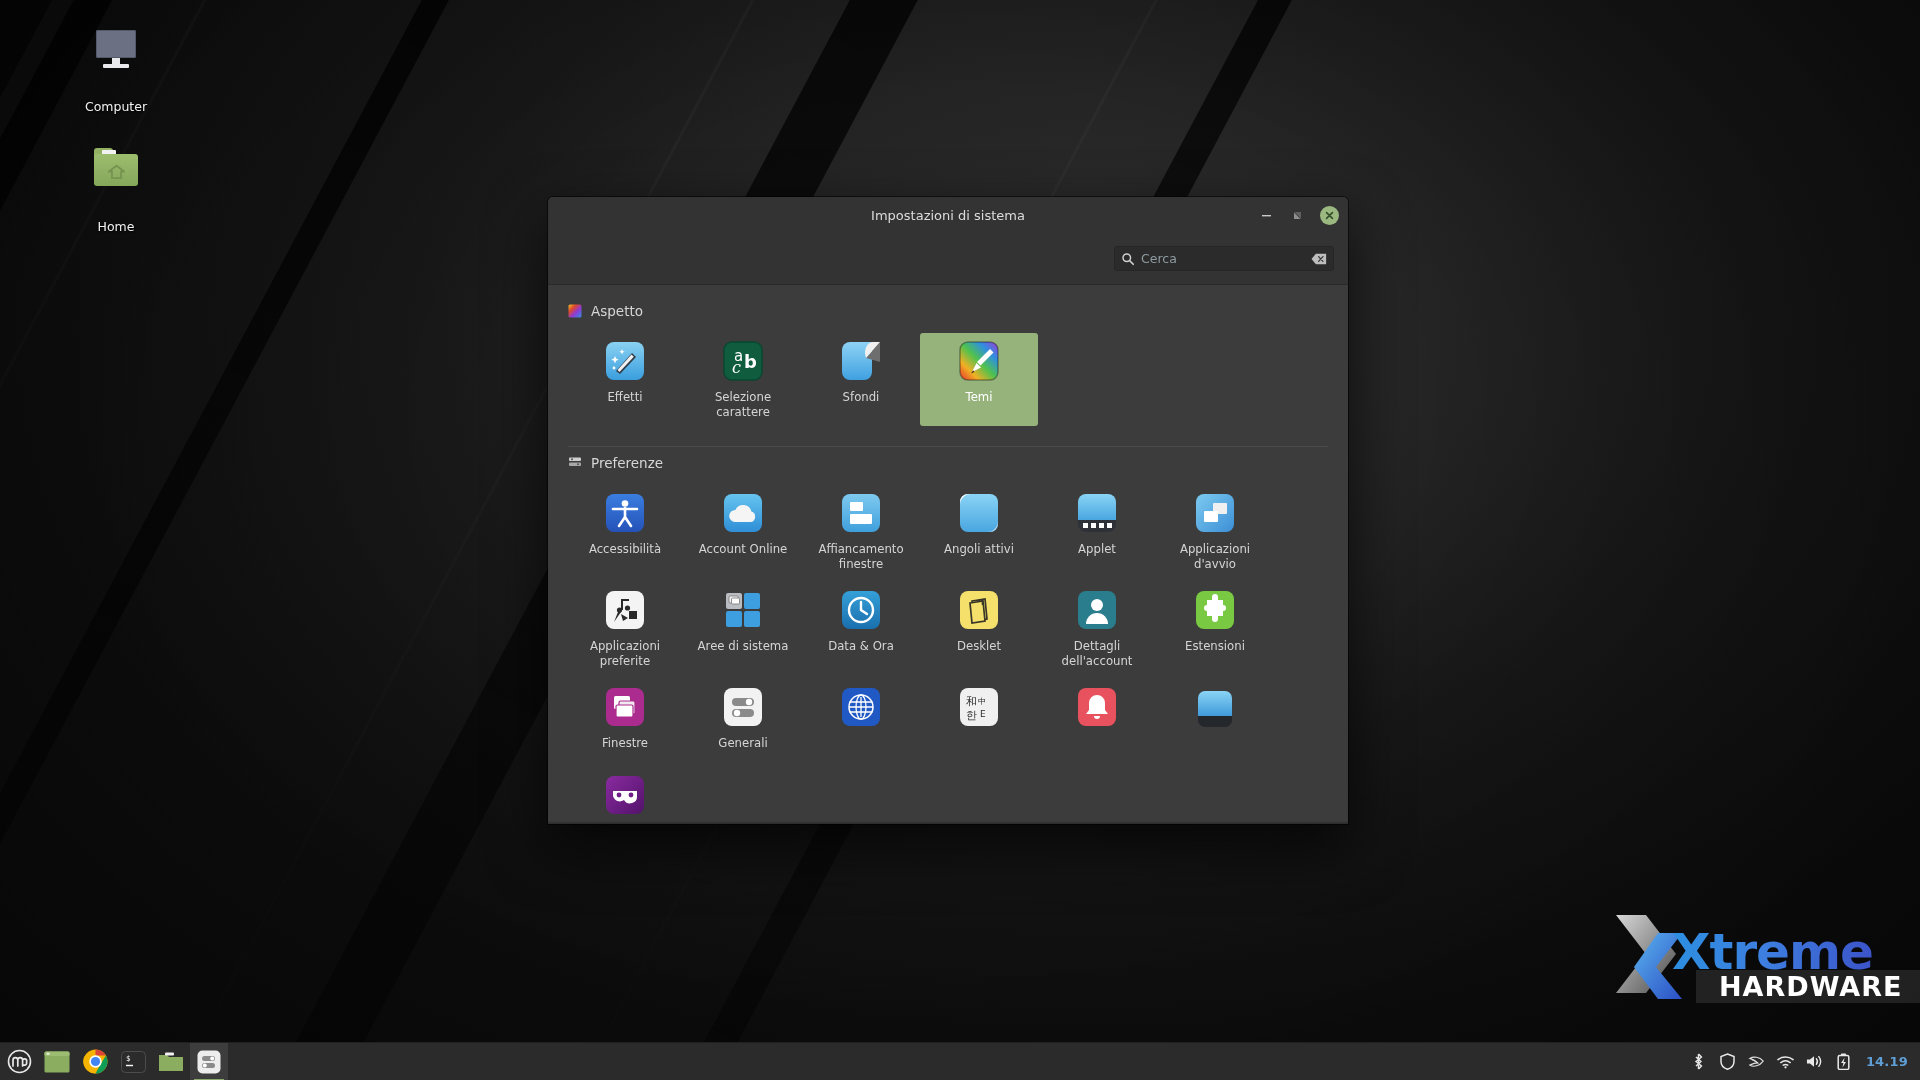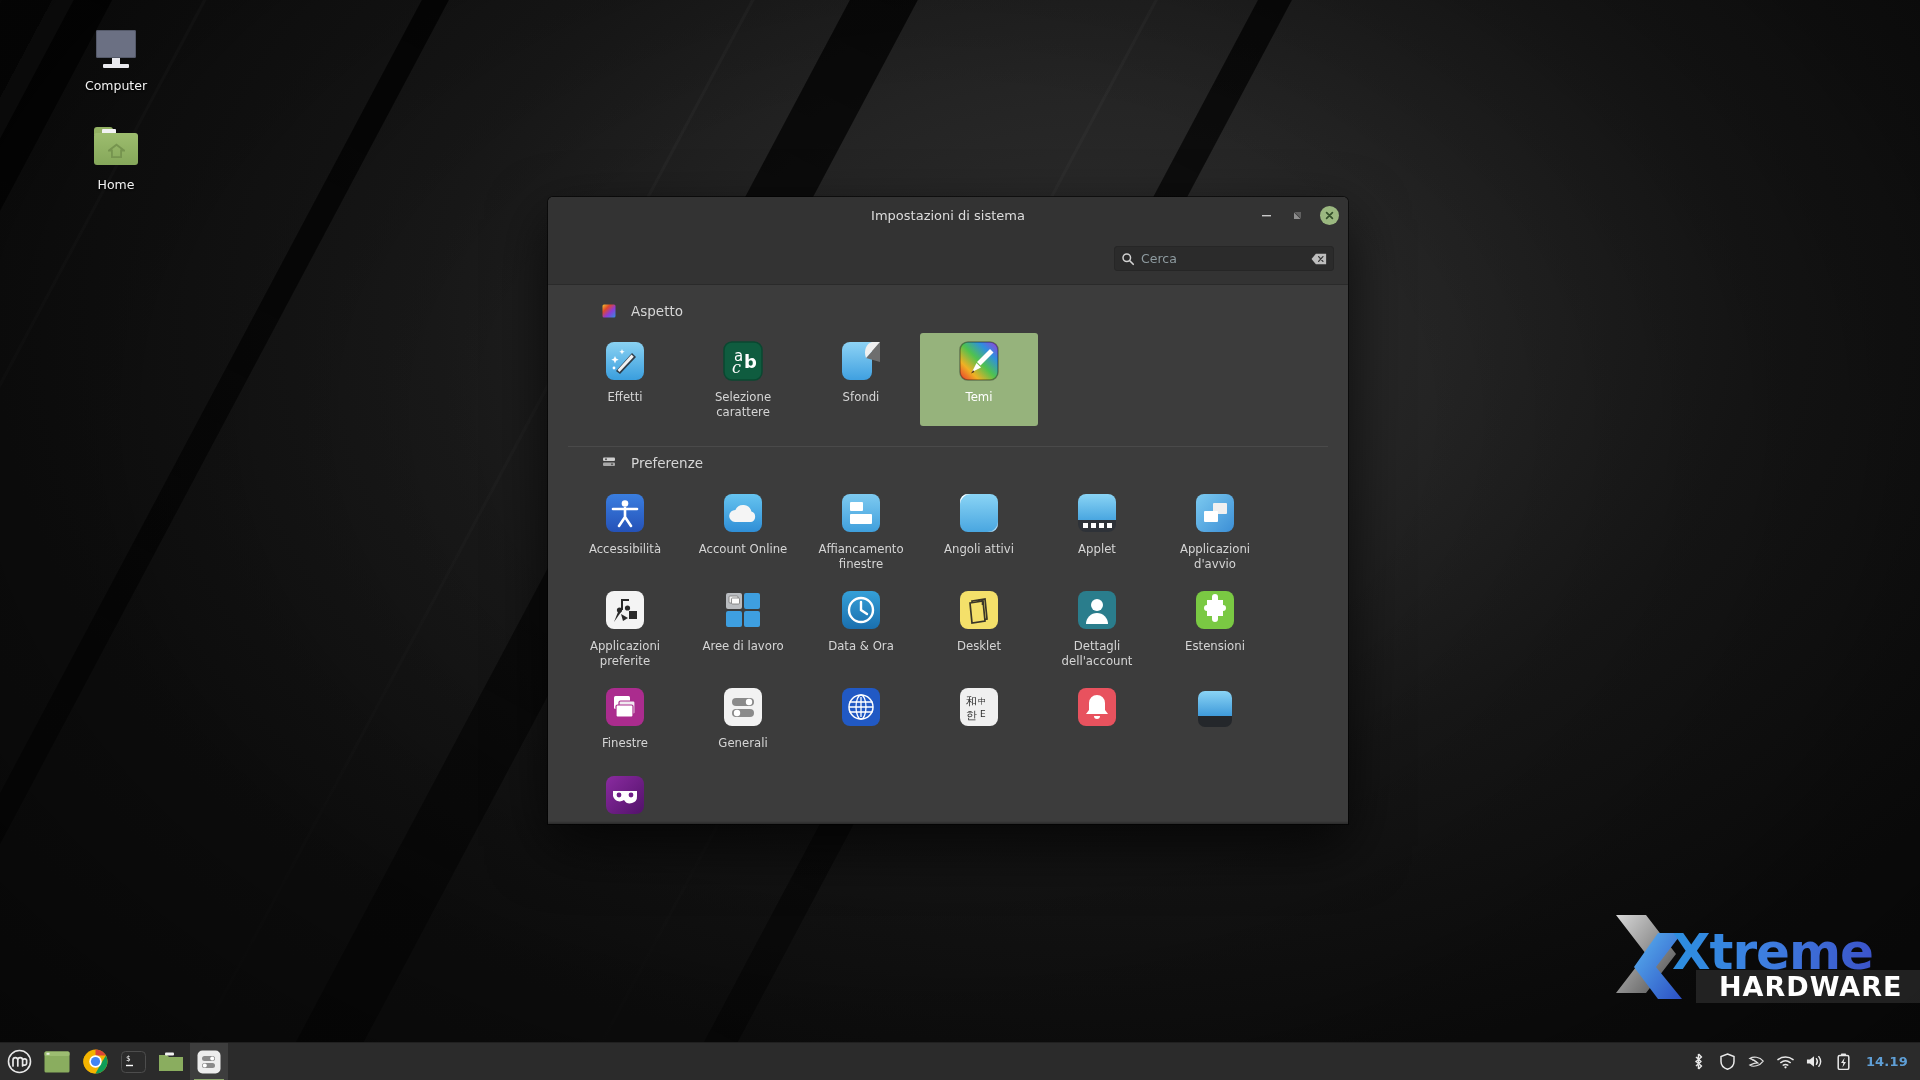--- a/index.html
+++ b/index.html
@@ -40,21 +40,21 @@
   }
 
   
   #desktop-icons{ position:absolute; top:18px; left:60px; width:160px; }
   .desk-icon{
     width:112px; display:flex; flex-direction:column; align-items:center;
     padding:6px 2px; margin-bottom:18px; cursor:default;
   }
   .desk-icon .glyph{ width:52px; height:52px; position:relative; }
   .desk-icon .lbl{
-    margin-top:3px; font-size:12.5px; color:#f2f2f2; text-align:center;
+    margin-top:24px; font-size:12.5px; color:#f2f2f2; text-align:center;
     text-shadow:0 1px 2px rgba(0,0,0,.95); line-height:1.15;
   }
   
   .ic-monitor{ position:absolute; left:6px; top:6px; width:40px; height:28px;
     background:#6b7083; border-radius:2px; box-shadow:inset 0 0 0 1px #545969;}
   .ic-monitor-neck{ position:absolute; left:22px; top:34px; width:8px; height:6px; background:#e9e9ee;}
   .ic-monitor-base{ position:absolute; left:13px; top:40px; width:26px; height:4px; background:#e9e9ee; border-radius:1px;}
   
   .ic-folder{ position:absolute; left:4px; top:10px; width:44px; height:32px;
     background:linear-gradient(180deg,#9dbd6e,#85a75a); border-radius:3px;}
@@ -113,21 +113,21 @@
     flex:1; background:transparent; border:none; outline:none;
     color:#cfcfcf; font-size:12.5px; font-family:inherit;
   }
   .searchbox .sinput::placeholder{ color:#8e9ba0; }
   .searchbox .clr{ width:16px; height:14px; flex:0 0 16px; cursor:pointer; }
 
   .content{
     flex:1; background:#3c3c3c; overflow:hidden; padding:12px 0 0 0;
     position:relative;
   }
-  .section-head{ display:flex; align-items:center; gap:15px; padding:6px 0 2px 20px;margin-left:34px; }
+  .section-head{ display:flex; align-items:center; gap:9px; padding:6px 0 2px 20px; }
   .section-head .sh-ico{ width:14px; height:14px; flex:0 0 14px; }
   .section-head .sh-txt{ font-size:13.5px; color:#d6d6d6; }
 
   .grid{ display:flex; flex-wrap:wrap; padding:12px 0 8px 18px; }
   .tile{
     width:118px; min-height:84px; margin:0 0 4px 0;
     display:flex; flex-direction:column; align-items:center; justify-content:flex-start;
     padding:8px 4px 6px; border-radius:3px; cursor:pointer;
   }
   .tile.selected{ background:#96b37c; }
@@ -495,21 +495,21 @@
         <div class="ticon">
           <svg viewBox="0 0 40 40" width="40" height="40">
             <rect x="3" y="3" width="16" height="16" rx="2" fill="#b9bcc0"></rect>
             <rect x="21" y="3" width="16" height="16" rx="2" fill="#3e9fe0"></rect>
             <rect x="3" y="21" width="16" height="16" rx="2" fill="#3e9fe0"></rect>
             <rect x="21" y="21" width="16" height="16" rx="2" fill="#3e9fe0"></rect>
             <rect x="6" y="6" width="9" height="7" rx="1" fill="#f0f0f0" stroke="#777" stroke-width=".8"></rect>
             <rect x="8.5" y="8" width="8" height="6" rx="1" fill="#fbfbfb" stroke="#777" stroke-width=".8"></rect>
           </svg>
         </div>
-        <div class="tlbl">Aree di lavoro</div>
+        <div class="tlbl">Aree di sistema</div>
       </div>
 
       <div class="tile">
         <div class="ticon">
           <svg viewBox="0 0 40 40" width="40" height="40">
             <defs>
                 <linearGradient id="gDo" x1="0" y1="0" x2="0" y2="1">
               <stop offset="0" stop-color="#35a0d8"></stop>
                   <stop offset="1" stop-color="#1a6fae"></stop>
                 </linearGradient>

